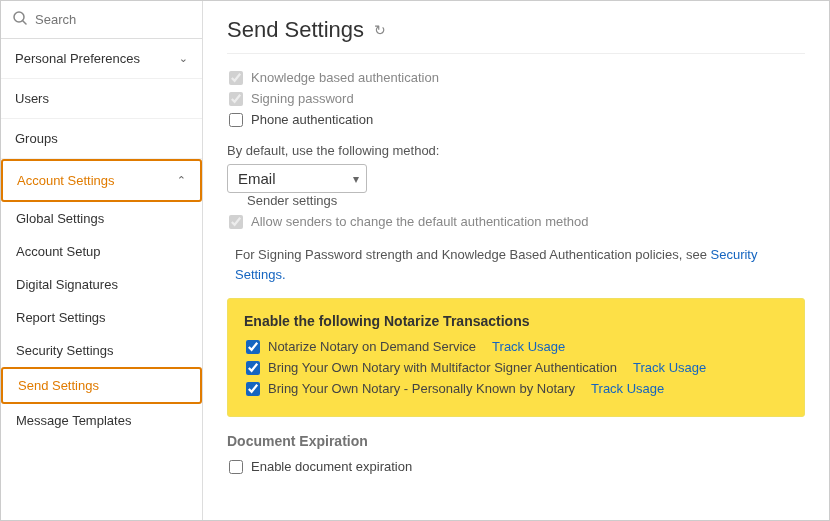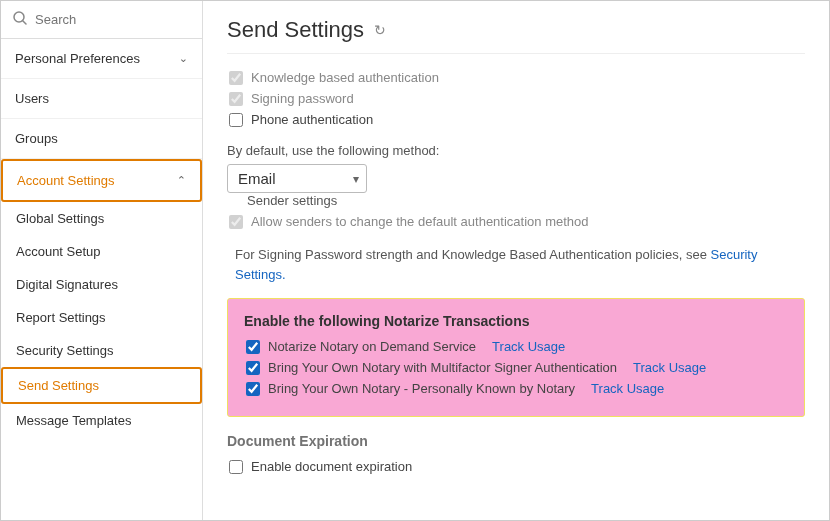--- a/index.html
+++ b/index.html
@@ -178,21 +178,21 @@
       font-size: 13px;
       color: #555;
       margin: 14px 8px;
       line-height: 1.5;
     }
     .info-text a {
       color: #1565c0;
       text-decoration: none;
     }
     .yellow-box {
-      background: #f9a8d4;
+      background: #fde047;
       border: 1px solid #f0e060;
       border-radius: 3px;
       padding: 14px 16px;
       margin-bottom: 16px;
     }
     .yellow-box .box-title {
       font-size: 14px;
       font-weight: 600;
       color: #333;
       margin-bottom: 10px;

